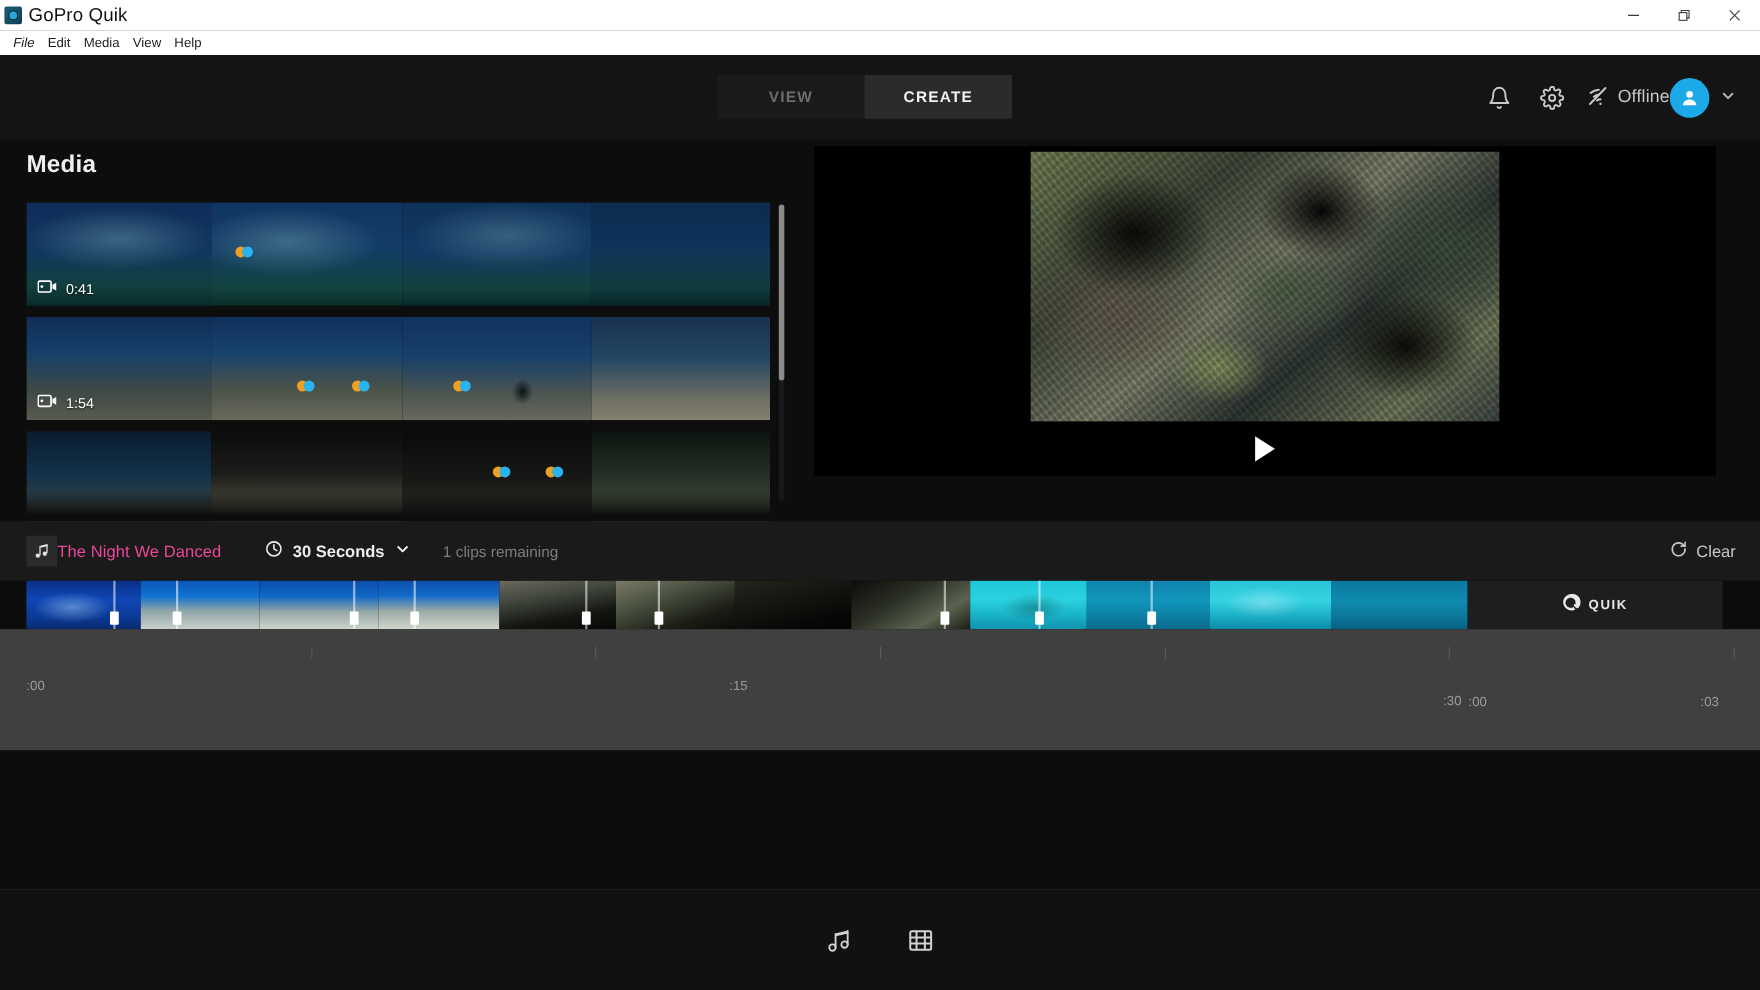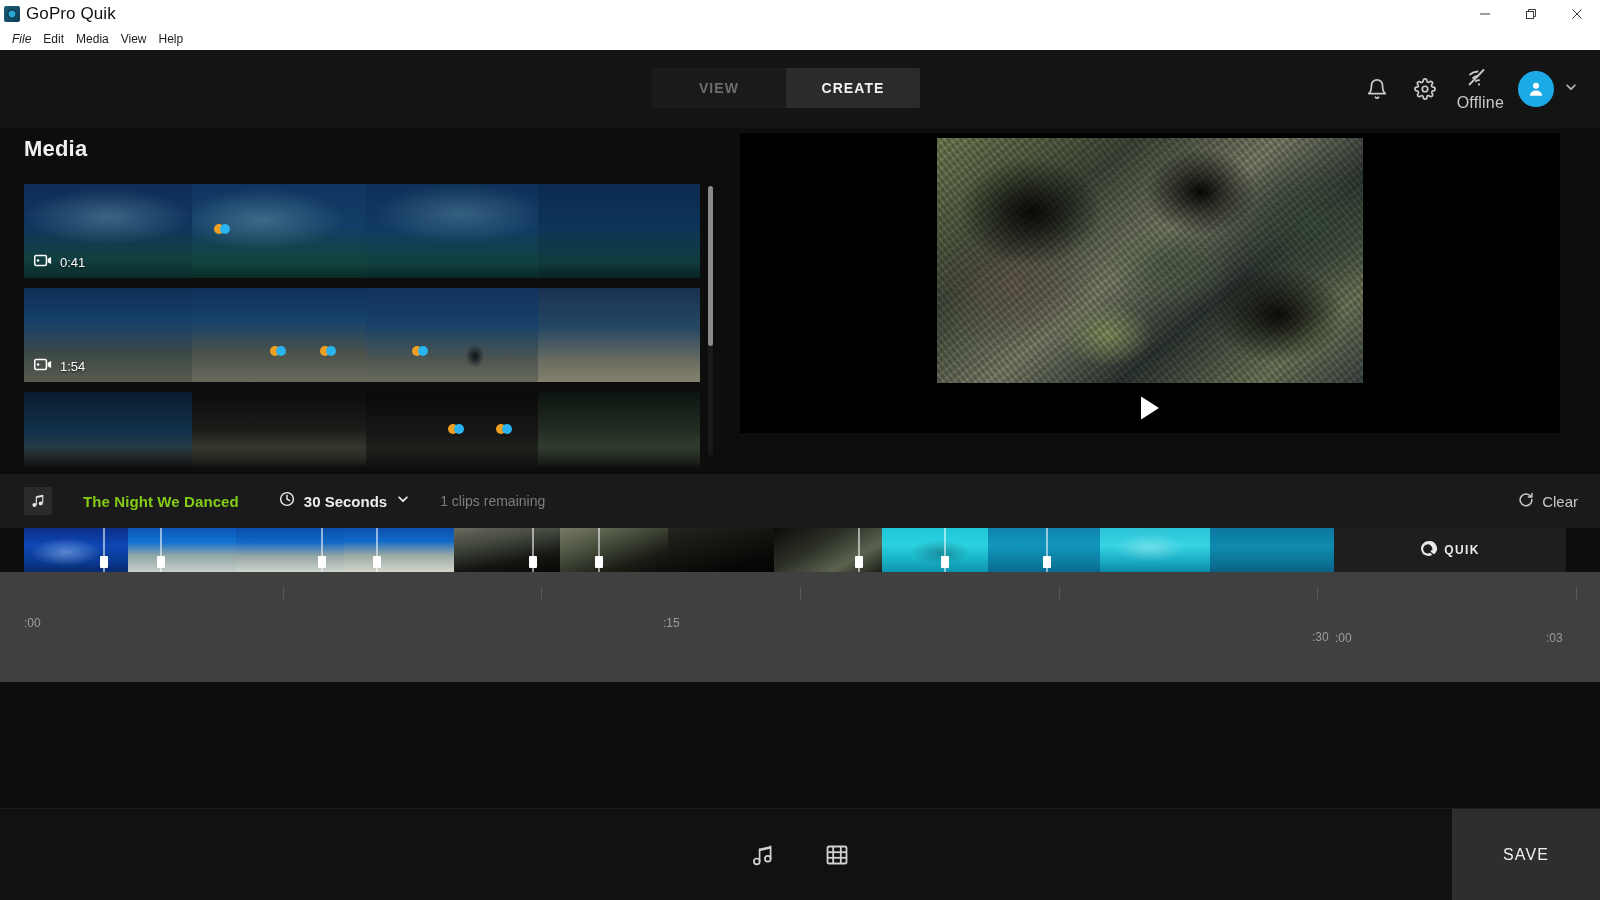--- a/index.html
+++ b/index.html
@@ -80,21 +80,21 @@
     position: absolute; right: 22px; top: 0; height: 78px;
     display: flex; align-items: center; gap: 0;
   }
   .hdr-icon {
     width: 48px; height: 48px;
     display: flex; align-items: center; justify-content: center;
     color: #c9c9c9;
   }
   .offline-wrap {
     display: flex; align-items: center; gap: 2px;
-    color: #c9c9c9; margin-left: 8px; margin-right: 14px; flex-direction: column;
+    color: #c9c9c9; margin-left: 8px; 
   }
   .offline-text { font-size: 16px; letter-spacing: .2px; }
   .avatar {
     width: 36px; height: 36px; border-radius: 50%;
     background: #1ca9e8;
     display: flex; align-items: center; justify-content: center;
     color: #fff;
   }
   .caret { margin-left: 10px; color: #b5b5b5; }
 
@@ -191,22 +191,22 @@
     height: 54px; flex: none; background: #1a1a1a;
     display: flex; align-items: center; padding: 0 22px 0 24px;
     position: relative;
   }
   .music-chip {
     width: 28px; height: 28px; background: #2b2b2b;
     display: flex; align-items: center; justify-content: center;
     color: #e4e4e4; flex: none;
   }
   .song-name {
-    font-size: 15px; font-weight: bold; color: #84cc16;
-    margin-left: 31px; letter-spacing: .1px;
+    font-size: 15px; font-weight: normal; color: #ec4899;
+    margin-left: 0; letter-spacing: .1px;
   }
   .dur-select {
     display: flex; align-items: center; gap: 9px;
     margin-left: 40px; color: #ededed;
   }
   .dur-select .label { font-size: 15px; font-weight: bold; }
   .clips-remaining {
     font-size: 14px; color: #7d7d7d; margin-left: 30px;
   }
   .clear-btn {
@@ -617,17 +617,16 @@
         <svg width="26" height="26" viewBox="0 0 26 26" fill="none" stroke="currentColor" stroke-width="1.8">
           <rect x="3.5" y="4.5" width="19" height="17" rx="1.6"></rect>
           <line x1="3.5" y1="10.2" x2="22.5" y2="10.2"></line>
           <line x1="3.5" y1="15.8" x2="22.5" y2="15.8"></line>
           <line x1="9.2" y1="4.5" x2="9.2" y2="21.5"></line>
           <line x1="16.8" y1="4.5" x2="16.8" y2="21.5"></line>
         </svg>
       </div>
     </div>
     <div class="bb-right">
-      <div class="save-btn">SAVE</div>
     </div>
   </div>
 
 </div>
 
 </body></html>

